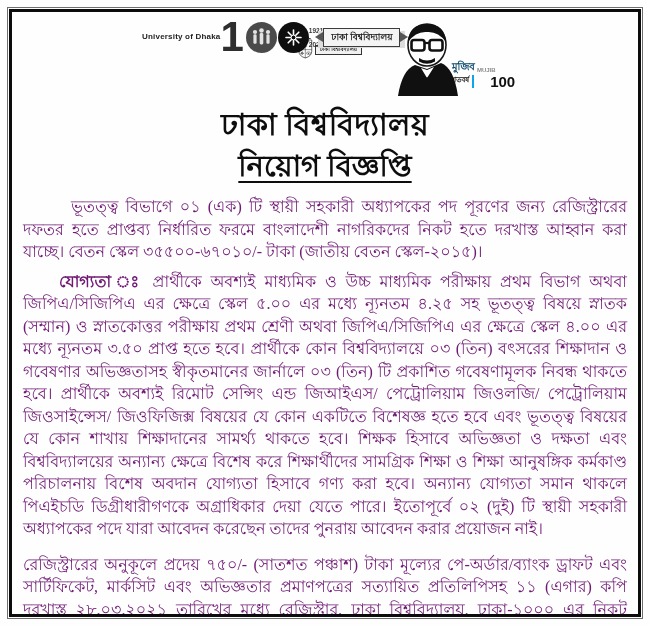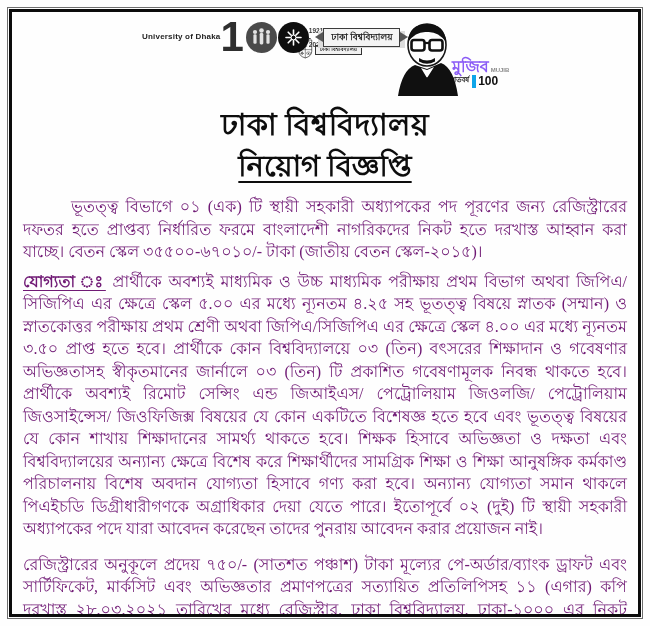--- a/index.html
+++ b/index.html
@@ -54,25 +54,25 @@
   .crest-banner{
     margin-top:1px;border:1px solid #333;background:#f1f1f1;
     font-size:5.5px;font-weight:bold;padding:0 4px;white-space:nowrap;color:#222;
   }
 
   
   .logo-mujib{width:120px;position:relative;height:78px;}
   .mujib-portrait{position:absolute;left:0;top:0;}
   .mujib-text{position:absolute;right:0;bottom:8px;width:56px;font-family:"Liberation Sans",sans-serif;}
   .mujib-row1{display:flex;align-items:flex-end;gap:2px;}
-  .mujib-bn{font-size:16px;font-weight:900;color:#8b5cf6;line-height:14px;}
+  .mujib-bn{font-size:10px;font-weight:900;color:#0c4a6e;line-height:14px;}
   .mujib-en{font-size:6px;font-weight:bold;color:#8a8a8a;line-height:7px;}
   .mujib-row2{display:flex;align-items:flex-start;gap:3px;margin-top:1px;}
   .mujib-sub{font-size:7px;font-weight:bold;color:#101010;line-height:9px;}
-  .mujib-100{font-size:12px;font-weight:bold;color:#101010;line-height:13px;border-left:4px solid #0ea5e9;padding-left:2px;}
+  .mujib-100{font-size:15px;font-weight:bold;color:#101010;line-height:13px;border-left:2px solid #0ea5e9;padding-left:16px;}
 
   
   .title{
     text-align:center;font-size:30px;font-weight:bold;color:#0d0d0d;
     line-height:38px;margin-top:8px;letter-spacing:.5px;
   }
   .subtitle{
     text-align:center;font-size:29px;font-weight:bold;color:#0d0d0d;
     line-height:38px;margin-top:3px;
   }
@@ -81,21 +81,21 @@
   }
 
   
   .para{
     font-size:16px;line-height:22.5px;text-align:justify;color:#701a75;
     margin:0;
   }
   .para-intro{margin-top:11px;text-indent:48px;}
   .para-qual{margin-top:7px;}
   .qual-label{
-    font-weight:bold;text-decoration:underline;text-underline-offset:3px;
+    font-weight:bold;text-underline-offset:3px;margin-left:36px;
   }
   .para-apply{margin-top:13px;}
 </style>
 </head>
 <body>
 
 <div class="sheet">
   <div class="frame-outer">
     <div class="frame-inner">
 

